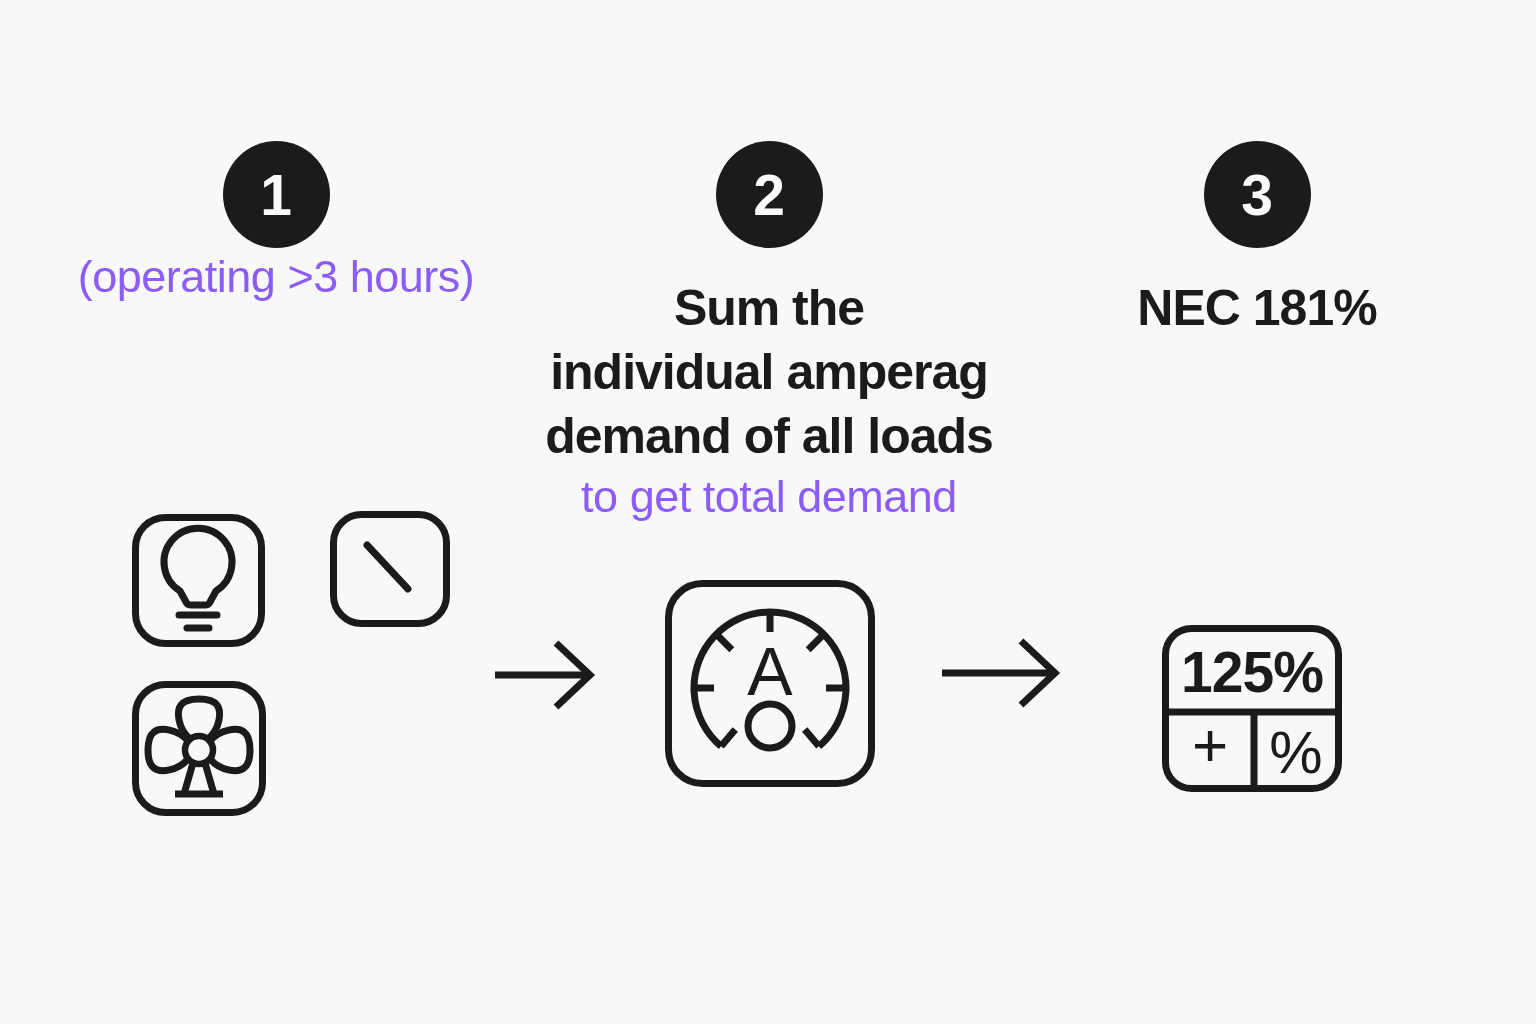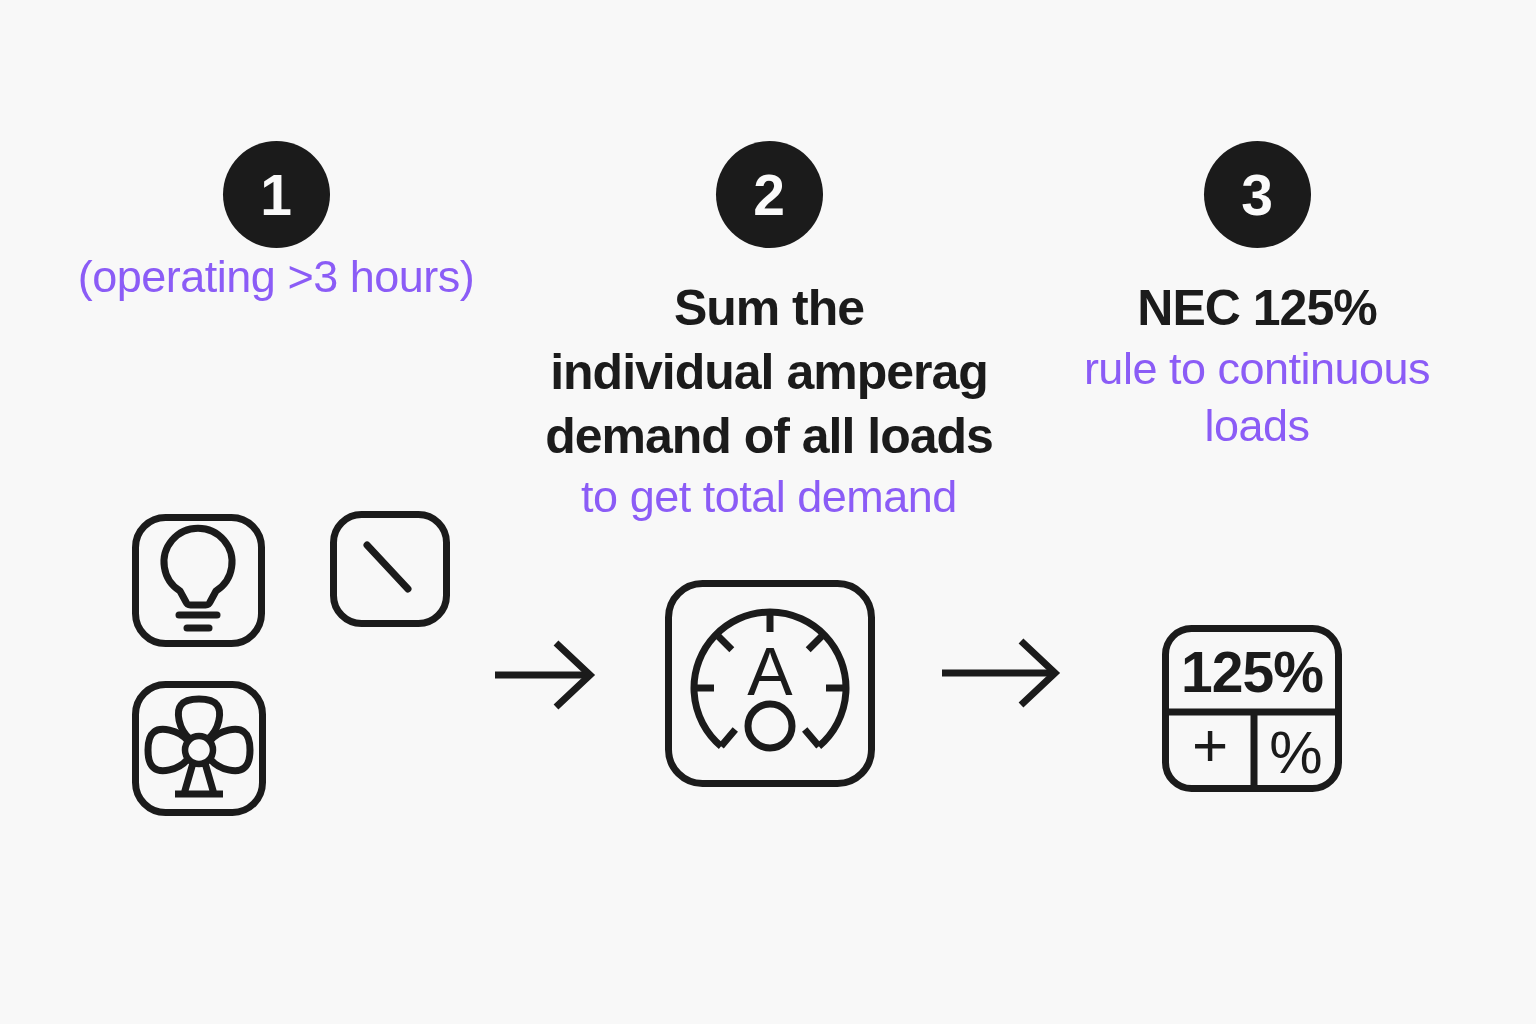--- a/index.html
+++ b/index.html
@@ -81,26 +81,22 @@
     <p class="sub">
       <span class="line">to get total demand</span>
     </p>
   </section>
 
   <section class="step" style="left:1017px">
     <div class="badge">
       <span>3</span>
     </div>
     <h2 class="heading">
-      <span class="line">NEC 125%</span>
+      <span class="line">NEC 181%</span>
     </h2>
-    <p class="sub">
-      <span class="line">rule to continuous</span>
-      <span class="line">loads</span>
-    </p>
   </section>
 
   <svg class="icon" style="left:132px; top:514px" width="133" height="133" viewBox="0 0 133 133">
     <rect class="stroke" x="3.5" y="3.5" width="126" height="126" rx="30"></rect>
     <path class="stroke" stroke-linejoin="round" d="M 48,77 A 34 34 0 1 1 84,77 L 78,88 Q 77,91 73.5,91 L 58.5,91 Q 55,91 54,88 Z"></path>
     <path class="stroke" stroke-width="6.5" stroke-linecap="round" d="M 47,101 H 85"></path>
     <path class="stroke" stroke-width="6.5" stroke-linecap="round" d="M 55,114 H 77"></path>
   </svg>
 
   <svg class="icon" style="left:330px; top:511px" width="120" height="116" viewBox="0 0 120 116">

